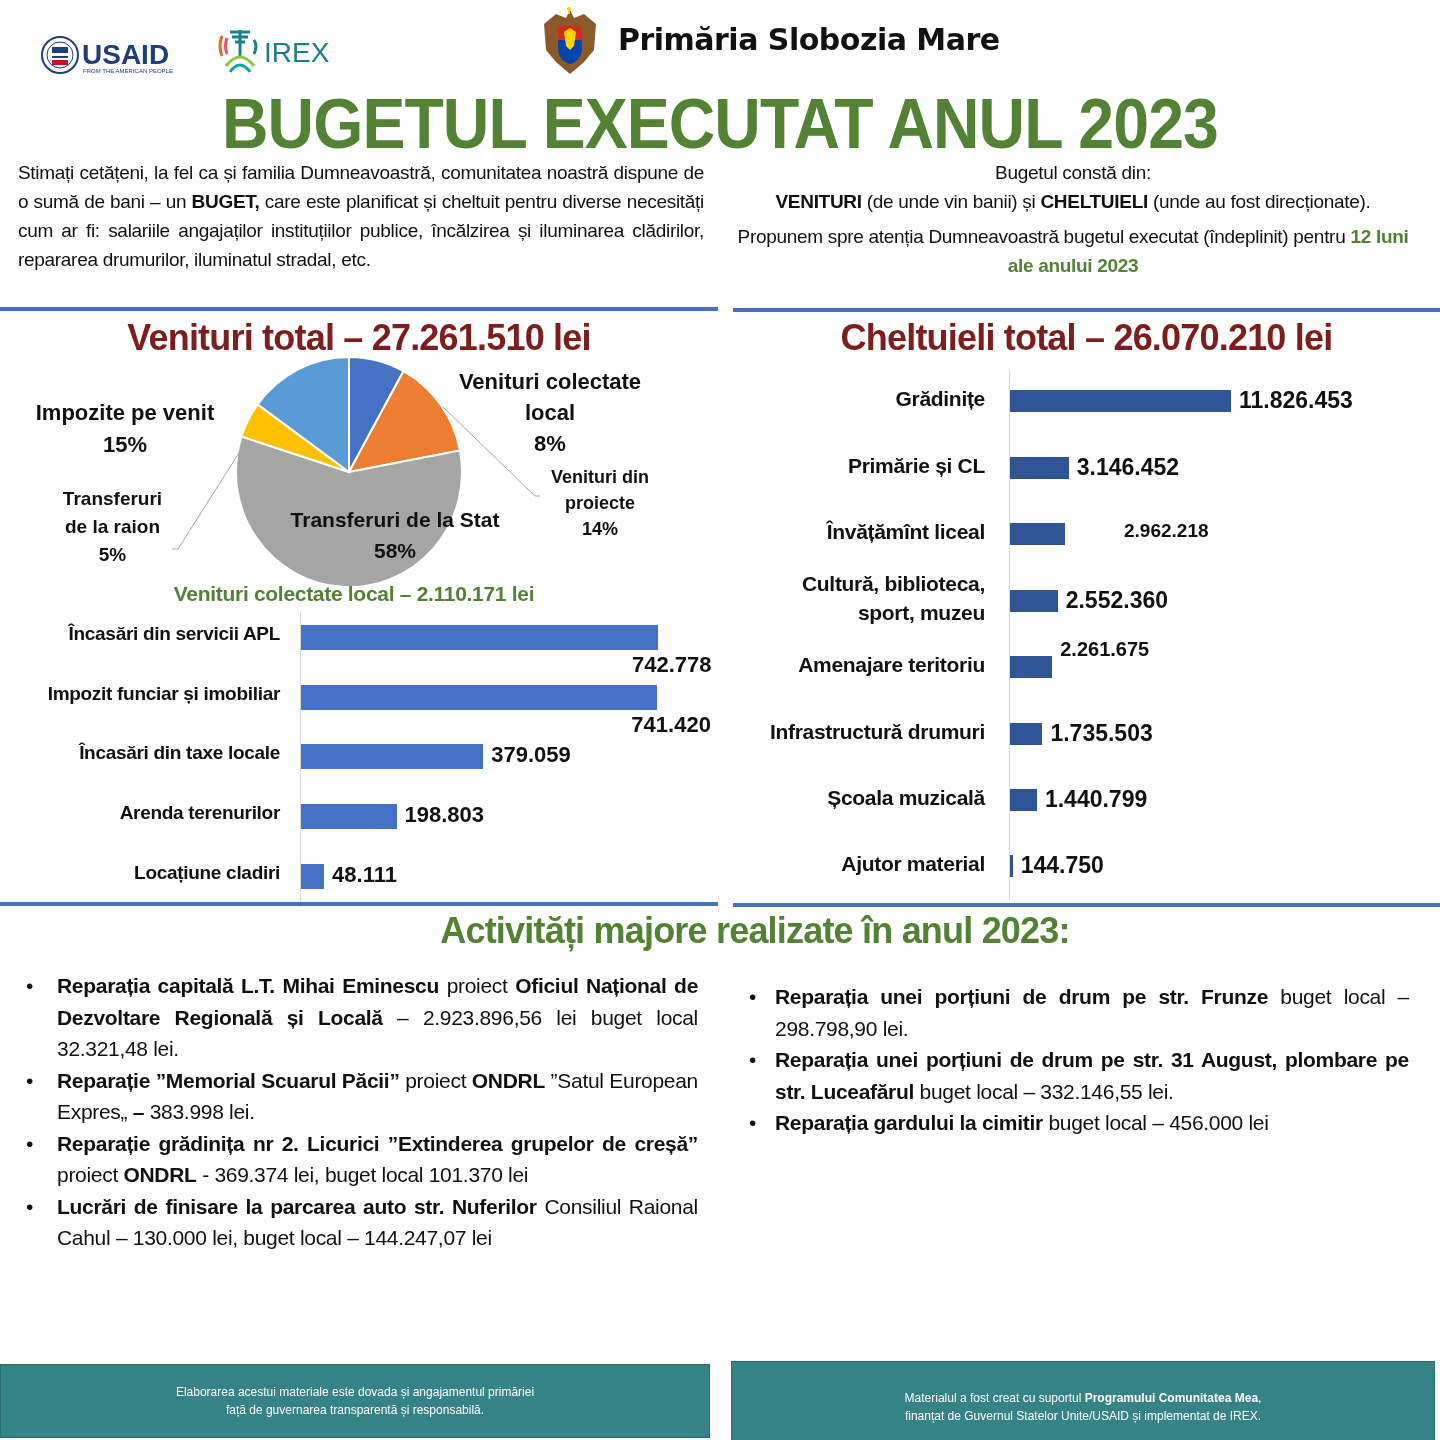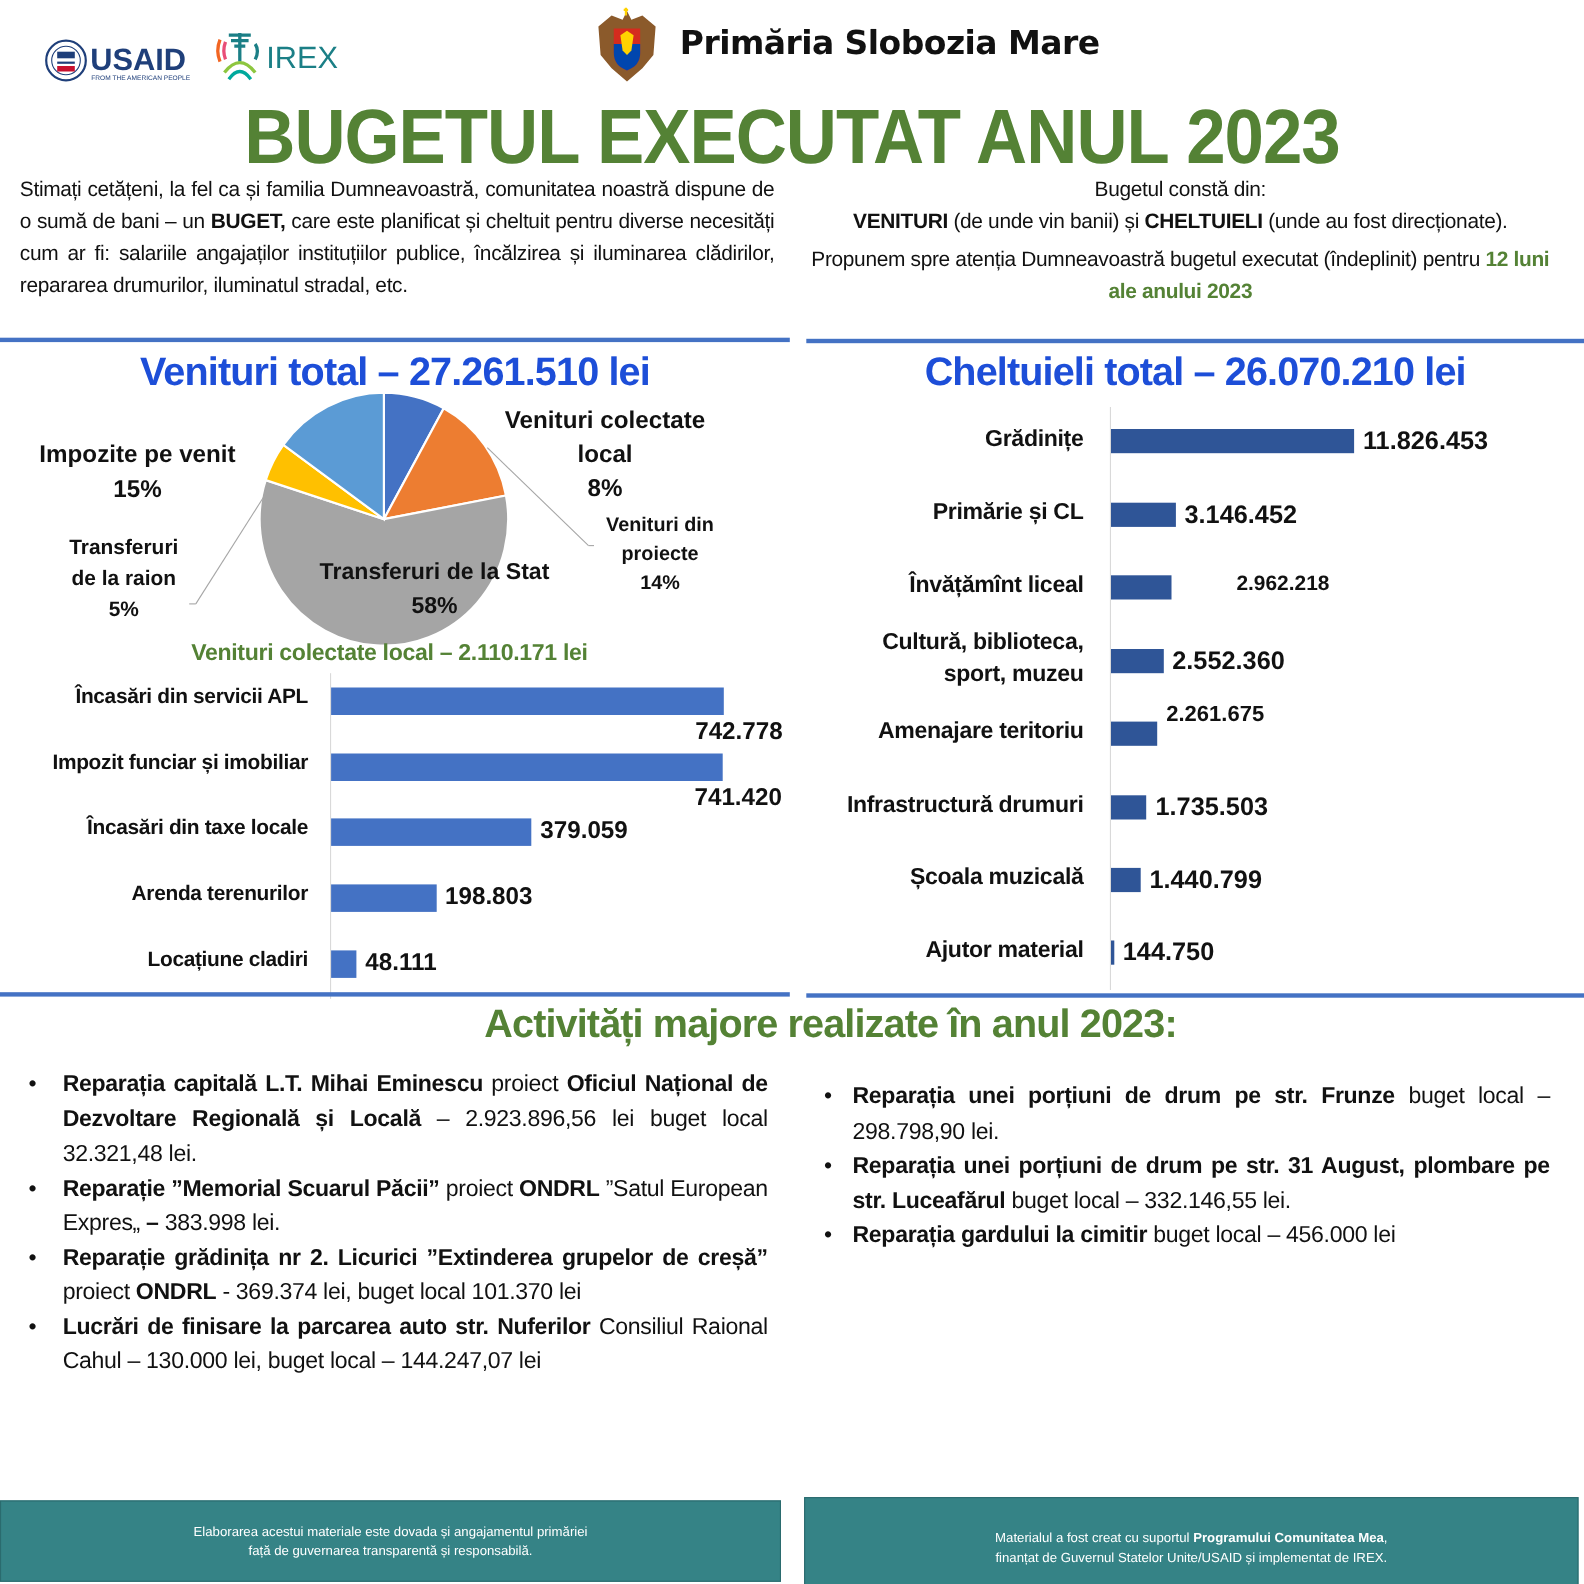--- a/index.html
+++ b/index.html
@@ -3,36 +3,36 @@
 <meta charset="utf-8">
 <style>
   * { box-sizing: border-box; margin: 0; padding: 0; }
   html, body { width: 1440px; height: 1440px; background: #ffffff; overflow: hidden; }
   body { position: relative; font-family: "Liberation Sans", "DejaVu Sans", sans-serif; color: #111; }
   .abs { position: absolute; }
   .green { color: #548235; }
 
   
   .logo-usaid { left: 40px; top: 34px; width: 150px; height: 42px; }
-  .logo-irex { left: 194px; top: 26px; width: 130px; height: 50px; }
+  .logo-irex { left: 216px; top: 26px; width: 130px; height: 50px; }
   .coat { left: 540px; top: 6px; width: 60px; height: 70px; }
   .primaria { left: 618px; top: 22px; font-size: 30px; font-weight: bold; color: #111; font-family: "DejaVu Sans", sans-serif; letter-spacing: -0.5px; }
   .main-title { left: 0; width: 1440px; top: 84px; text-align: center; font-size: 70px; font-weight: bold; color: #548235; letter-spacing: -1px; font-family: "Liberation Sans Narrow", "Liberation Sans", sans-serif; transform: scaleX(0.92); }
 
   .intro-left { left: 18px; top: 158px; width: 686px; font-size: 19px; line-height: 29px; text-align: justify; font-family: "Liberation Sans", sans-serif; letter-spacing: -0.3px; }
   .intro-right { left: 728px; top: 158px; width: 690px; font-size: 19px; line-height: 29px; text-align: center; letter-spacing: -0.3px; }
   .intro-right p + p { margin-top: 6px; }
 
   .sep { height: 4px; background: #4472c4; }
   .sep-l1 { left: 0; top: 307px; width: 718px; }
   .sep-r1 { left: 733px; top: 308px; width: 707px; }
   .sep-l2 { left: 0; top: 902px; width: 718px; }
   .sep-r2 { left: 733px; top: 903px; width: 707px; }
 
-  .section-title { font-size: 36px; font-weight: bold; color: #1d4ed8; text-align: center; letter-spacing: -0.8px; }
+  .section-title { font-size: 36px; font-weight: bold; color: #7f1d1d; text-align: center; letter-spacing: -0.8px; }
   .ven-title { left: 0; width: 718px; top: 317px; }
   .chel-title { left: 733px; width: 707px; top: 317px; }
 
   
   .pie-svg { left: 0; top: 350px; width: 720px; height: 240px; }
   .pie-label { position: absolute; font-weight: bold; text-align: center; color: #111; }
   .pl-colect { left: 440px; top: 366px; width: 220px; font-size: 22px; line-height: 31px; }
   .pl-impoz { left: 20px; top: 397px; width: 210px; font-size: 22px; line-height: 32px; }
   .pl-proiect { left: 530px; top: 464px; width: 140px; font-size: 18px; line-height: 26px; }
   .pl-raion { left: 40px; top: 485px; width: 145px; font-size: 19px; line-height: 28px; }

